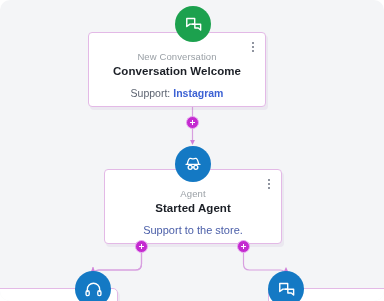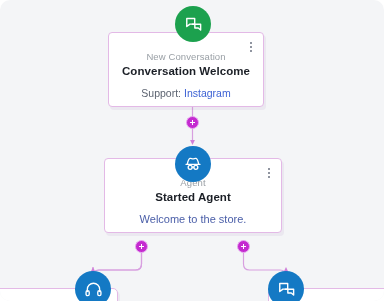--- a/index.html
+++ b/index.html
@@ -39,28 +39,28 @@
   .node-card {
     position: absolute;
     background: #ffffff;
     border: 1px solid #e3b9e6;
     border-radius: 4px;
     box-shadow: 2px 3px 0 0 rgba(180, 150, 190, 0.13);
     box-sizing: border-box;
   }
 
   #node-new-conversation {
-    left: 108px;
+    left: 88px;
     top: 32px;
-    width: 156px;
+    width: 178px;
     height: 75px;
   }
   #node-support-agent {
     left: 104px;
-    top: 158px;
+    top: 169px;
     width: 178px;
     height: 75px;
   }
 
   
   #node-bottom-left {
     left: -72px;
     top: 288px;
     width: 190px;
     height: 60px;
@@ -92,20 +92,21 @@
     letter-spacing: .05px;
   }
   .node-meta {
     margin-top: 7px;
     font-size: 10.5px;
     color: #5c6370;
     line-height: 14px;
   }
   .node-meta .link {
     color: #3d62d4;
+    font-weight: bold;
   }
   .node-message {
     margin-top: 7px;
     font-size: 11px;
     color: #4a5ea8;
     line-height: 15px;
   }
 
   
   .kebab {
@@ -224,21 +225,21 @@
 
   <div class="node-card" id="node-support-agent">
     <div class="kebab">
       <i></i>
       <i></i>
       <i></i>
     </div>
     <div class="card-body">
       <div class="node-subtitle">Agent</div>
       <div class="node-title">Started Agent</div>
-      <div class="node-message">Welcome to the store.</div>
+      <div class="node-message">Support to the store.</div>
     </div>
   </div>
 
   <div class="node-badge badge-blue" id="badge-support-agent">
     <svg width="20" height="20" viewBox="0 0 24 24" fill="none" stroke="#ffffff" stroke-width="1.6" stroke-linecap="round" stroke-linejoin="round" aria-hidden="true">
       <path d="M5.2 12.2c.9-4.4 1.6-6.4 3-6.9 1.3-.5 2.4 .5 3.8 .5s2.5-1 3.8-.5c1.4 .5 2.1 2.5 3 6.9"></path>
       <path d="M3.6 12.4h16.8"></path>
       <circle cx="8.6" cy="16" r="2.4"></circle>
       <circle cx="15.4" cy="16" r="2.4"></circle>
       <path d="M11 15.7h2"></path>

